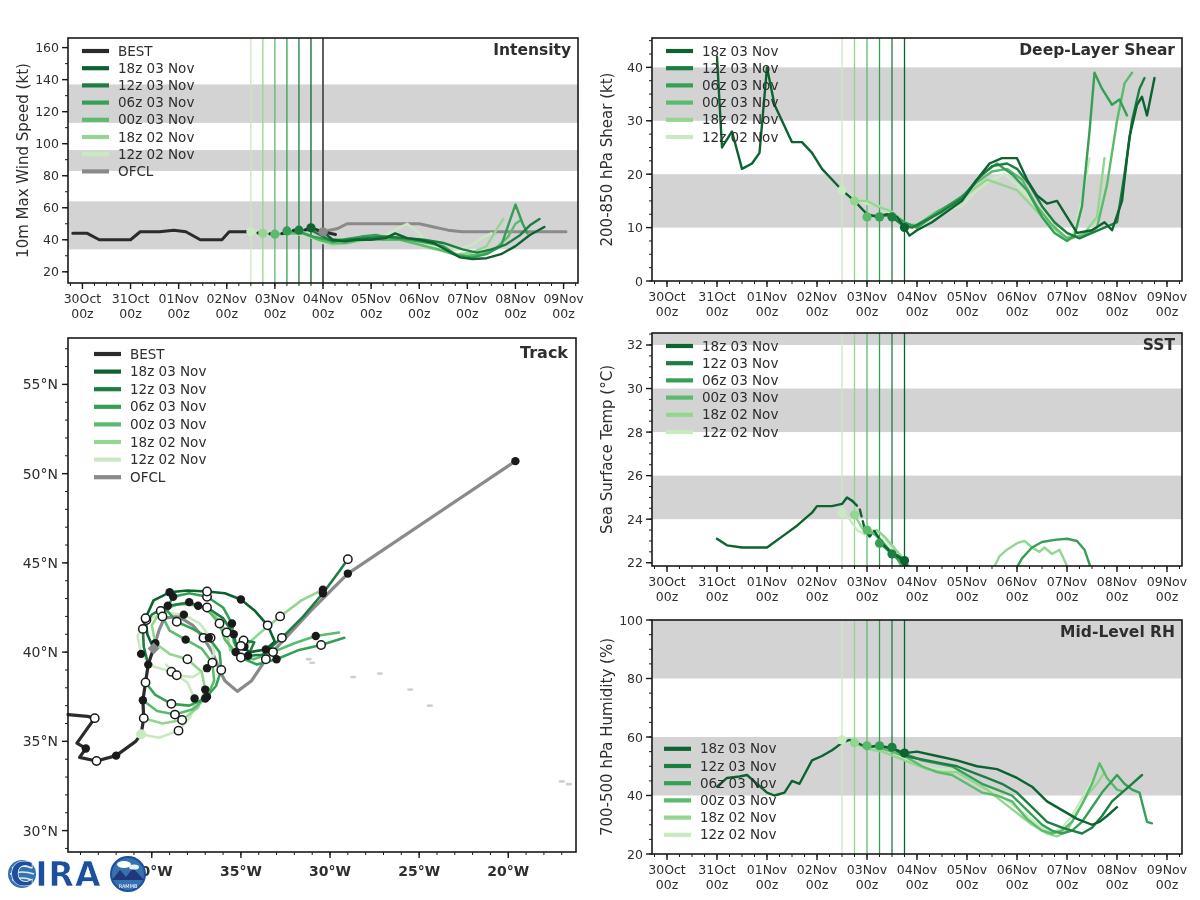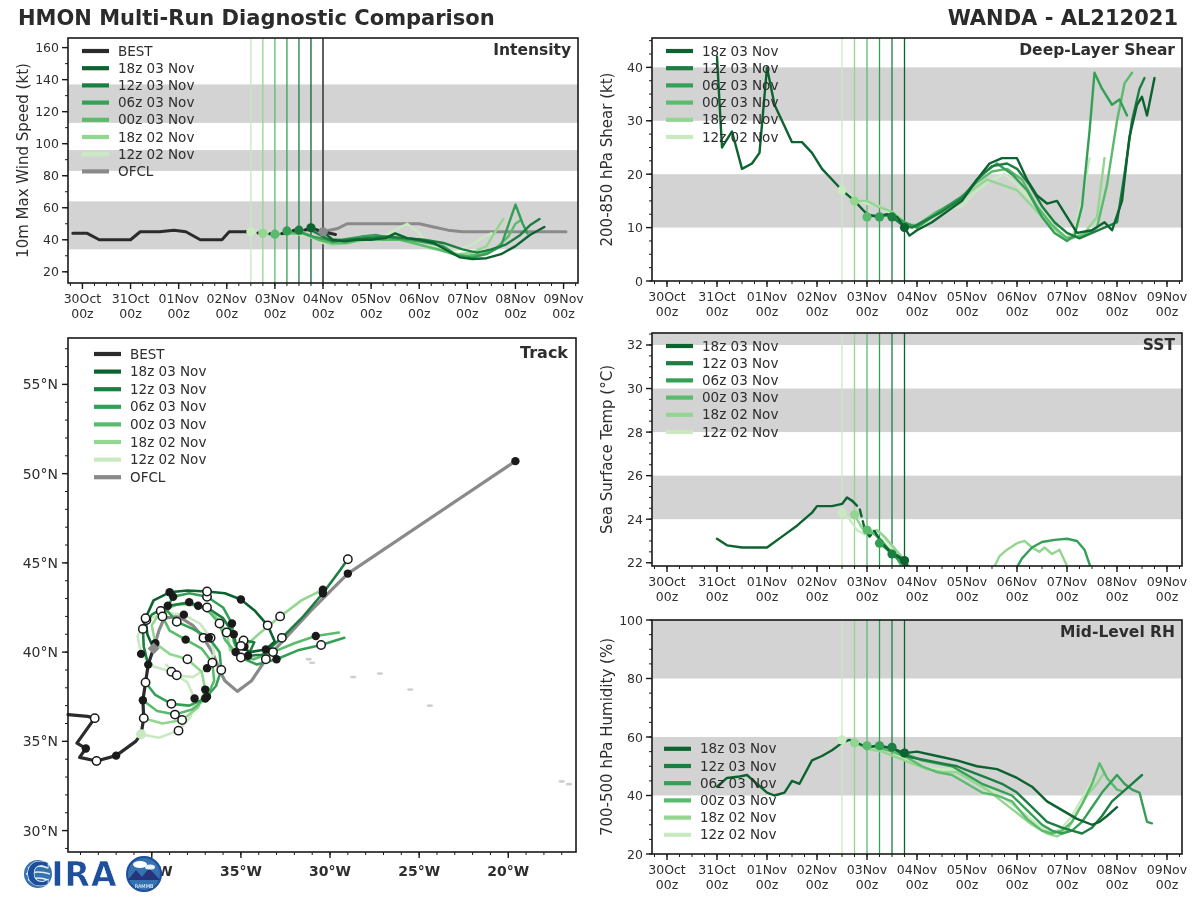--- a/index.html
+++ b/index.html
@@ -3,30 +3,26 @@
 <meta charset="utf-8">
 <style>
   html,body{margin:0;padding:0;background:#ffffff;}
   #canvas{position:relative;width:1200px;height:900px;background:#ffffff;overflow:hidden;
           font-family:"DejaVu Sans","Liberation Sans",sans-serif;}
   .hdr{position:absolute;top:6px;left:0;width:1200px;height:28px;}
   .hdr .t1{position:absolute;left:18px;top:0;font-size:21px;font-weight:bold;color:#2b2b2b;}
   .hdr .t2{position:absolute;right:22px;top:0;font-size:21px;font-weight:bold;color:#2b2b2b;}
   .panel{position:absolute;}
   svg text{font-family:"DejaVu Sans","Liberation Sans",sans-serif;}
-  #logo{position:absolute;left:22px;top:850px;width:150px;height:48px;}
+  #logo{position:absolute;left:6px;top:850px;width:150px;height:48px;}
 </style>
 </head>
 <body>
 
 <div id="canvas">
-  <div class="hdr">
-    <span class="t1">HMON Multi-Run Diagnostic Comparison</span>
-    <span class="t2">WANDA - AL212021</span>
-  </div>
   <div class="panel" id="p-intensity" style="left:0;top:30px"><svg width="600" height="302">
         <defs>
           <clipPath id="clip-intensity">
             <rect x="68" y="8" width="510" height="245"></rect>
           </clipPath>
         </defs>
         <rect x="68" y="171.33333333333334" width="510" height="48.0392156862745" fill="#d3d3d3"></rect>
         <rect x="68" y="120.09150326797388" width="510" height="20.816993464052274" fill="#d3d3d3"></rect>
         <rect x="68" y="54.437908496732035" width="510" height="38.431372549019585" fill="#d3d3d3"></rect>
         <line x1="250.83018867924525" y1="8" x2="250.83018867924525" y2="253" stroke="#c9eac1" stroke-width="1.3"></line>

